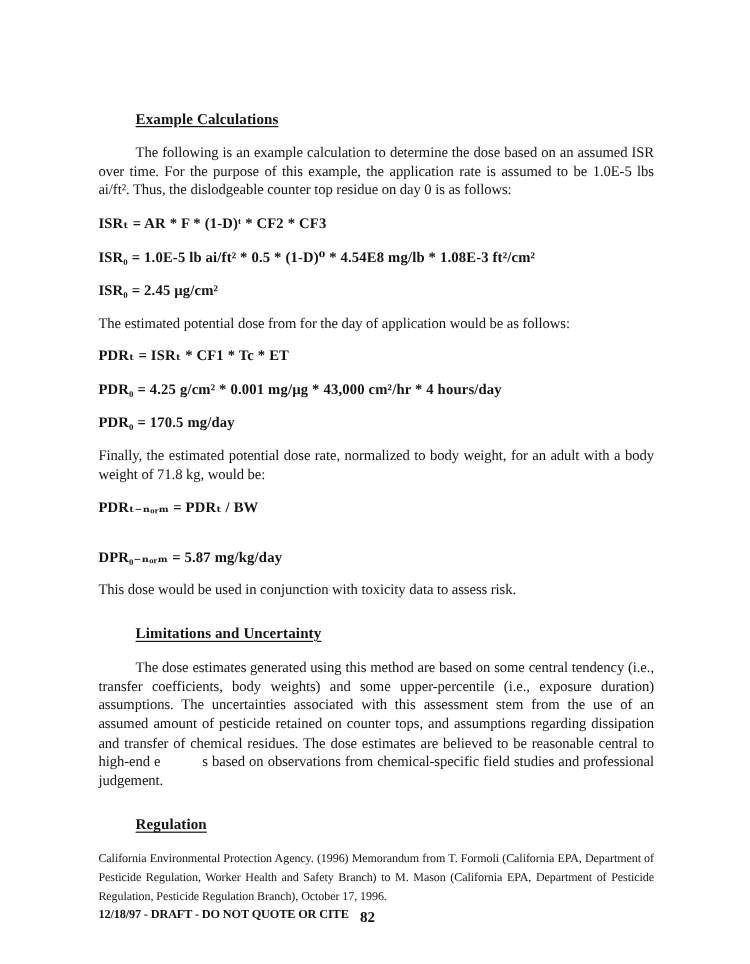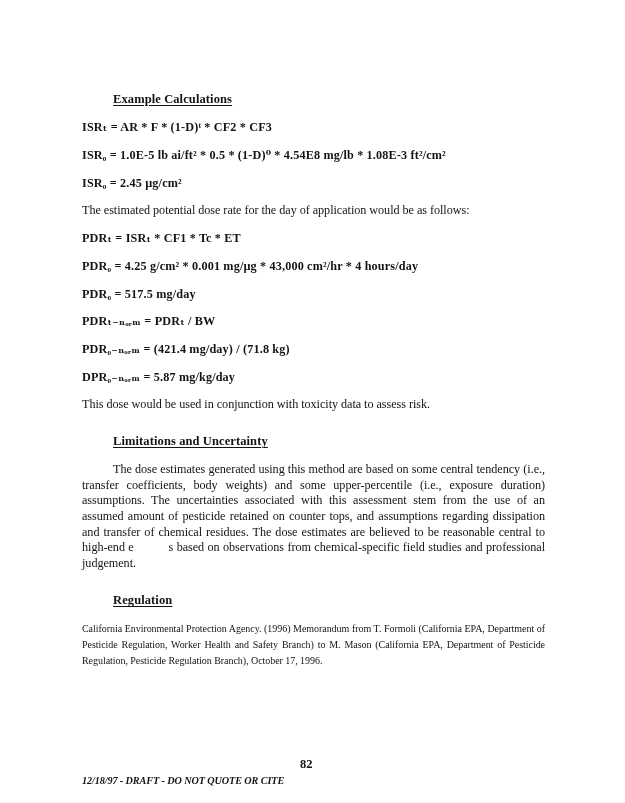--- a/index.html
+++ b/index.html
@@ -81,23 +81,22 @@
   .footer {
     position: absolute;
     left: 82px;
     top: 757px;
     width: 463px;
     height: 20px;
   }
   .footer-note {
     position: absolute;
     left: 0;
-    top: 18px;
+    top: 0;
     font-size: 10.2px;
-    font-style: italic;
     font-weight: bold;
     letter-spacing: -0.1px;
     white-space: nowrap;
   }
   .footer-page {
     position: absolute;
     left: 218px;
     top: 0px;
     font-size: 12.5px;
     font-weight: bold;
@@ -106,44 +105,45 @@
   .spacer-md { height: 11px; }
 </style>
 </head>
 <body>
 
 <div class="page">
   <div class="content">
 
     <h2 class="heading"><span class="ul">Example Calculations</span></h2>
 
+    <p class="para">The following is an example calculation to determine the dose based on an assumed ISR over time.  For the purpose of this example, the application rate is assumed to be 1.0E-5 lbs ai/ft².  Thus, the dislodgeable counter top residue on day 0 is as follows:</p>
 
     <div class="eq-block">
       <p class="eq">ISRₜ = AR * F * (1-D)ᵗ * CF2 * CF3</p>
       <div class="eq-sp"></div>
       <p class="eq">ISR₀ = 1.0E-5 lb ai/ft² * 0.5 * (1-D)⁰ * 4.54E8 mg/lb * 1.08E-3 ft²/cm²</p>
       <div class="eq-sp"></div>
       <p class="eq">ISR₀ = 2.45 µg/cm²</p>
     </div>
 
-    <p class="para noindent">The estimated potential dose rate for the day of application would be as follows:</p>
+    <p class="para noindent">The estimated potential dose from for the day of application would be as follows:</p>
 
     <div class="eq-block">
       <p class="eq">PDRₜ = ISRₜ * CF1 * Tc * ET</p>
       <div class="eq-sp"></div>
       <p class="eq">PDR₀ = 4.25 g/cm² * 0.001 mg/µg * 43,000 cm²/hr * 4 hours/day</p>
       <div class="eq-sp"></div>
-      <p class="eq">PDR₀ = 517.5 mg/day</p>
+      <p class="eq">PDR₀ = 170.5 mg/day</p>
     </div>
 
+    <p class="para noindent">Finally, the estimated potential dose rate, normalized to body weight, for an adult with a body weight of 71.8 kg, would be:</p>
 
     <div class="eq-block">
       <p class="eq">PDRₜ₋ₙₒᵣₘ = PDRₜ / BW</p>
       <div class="eq-sp"></div>
-      <p class="eq">PDR₀₋ₙₒᵣₘ = (421.4 mg/day) / (71.8 kg)</p>
       <div class="eq-sp"></div>
       <p class="eq">DPR₀₋ₙₒᵣₘ = 5.87 mg/kg/day</p>
     </div>
 
     <p class="para noindent tight">This dose would be used in conjunction with toxicity data to assess risk.</p>
 
     <div class="spacer-md"></div>
 
     <h2 class="heading"><span class="ul">Limitations and Uncertainty</span></h2>
 

